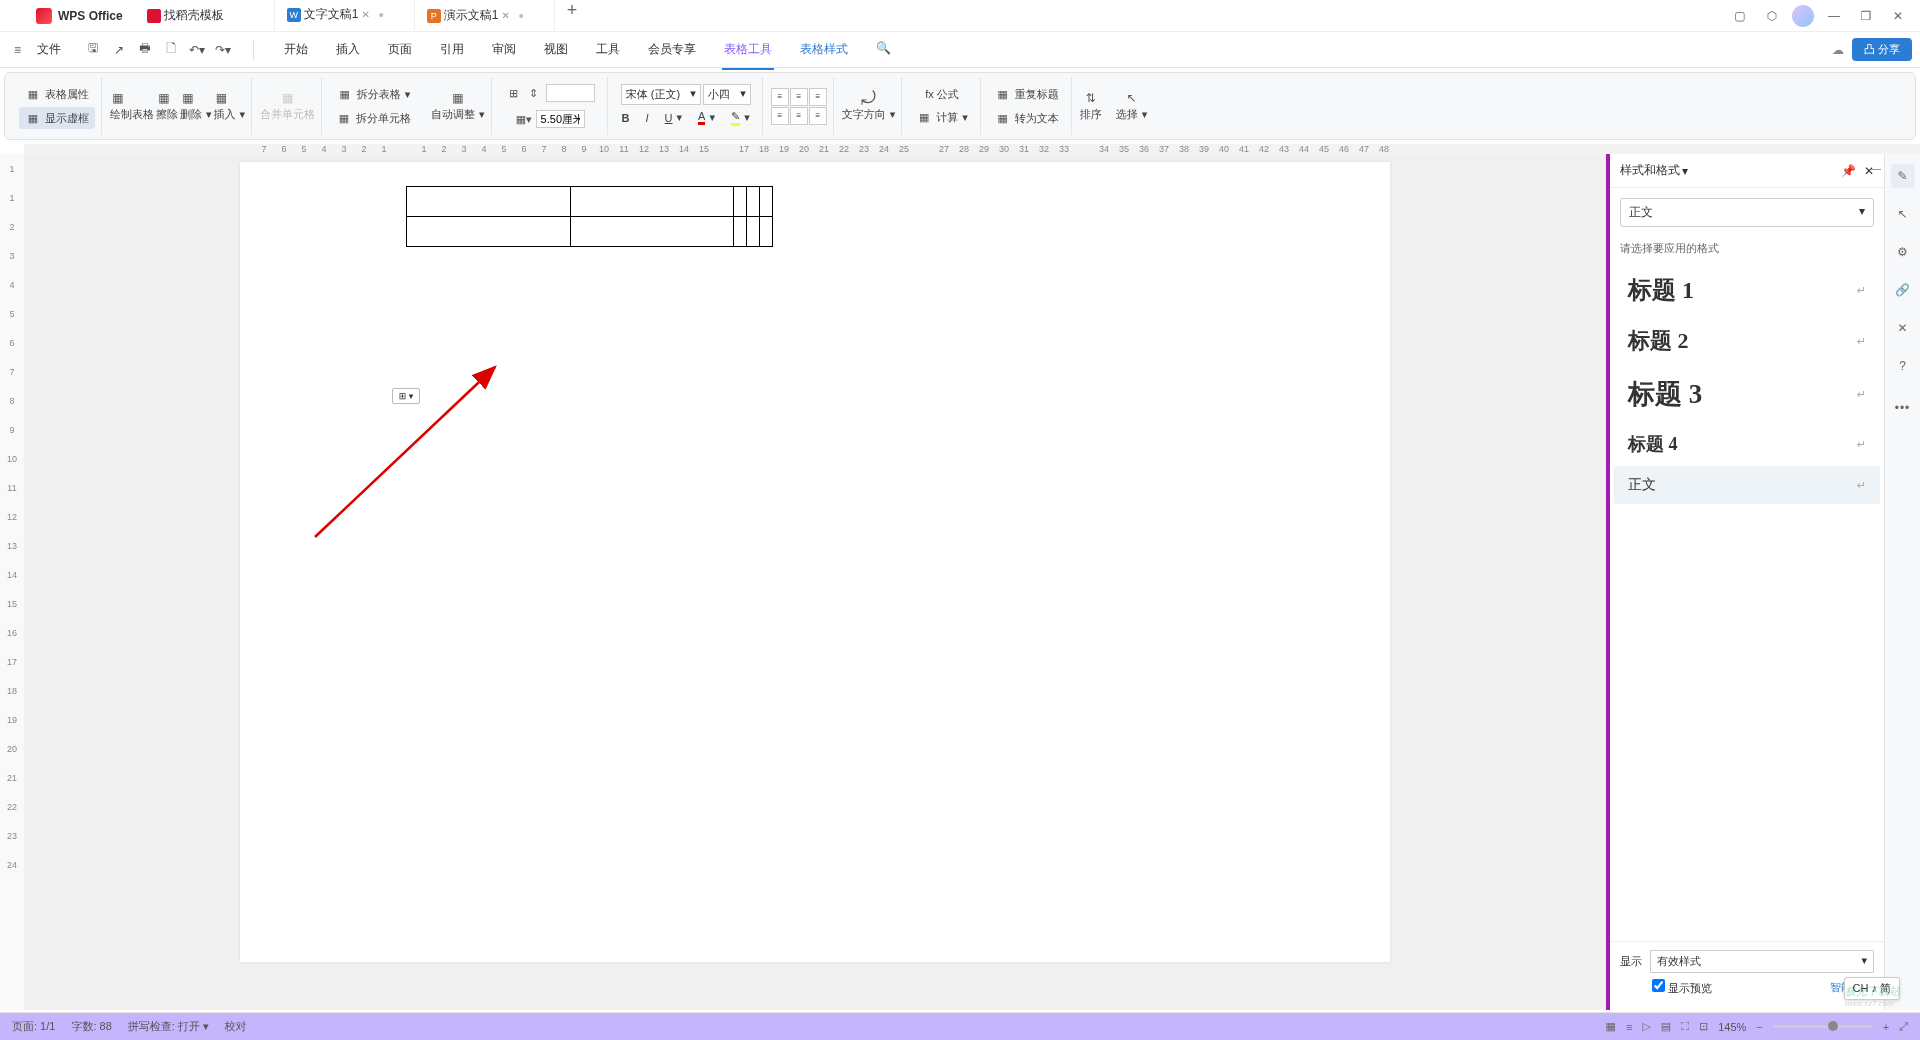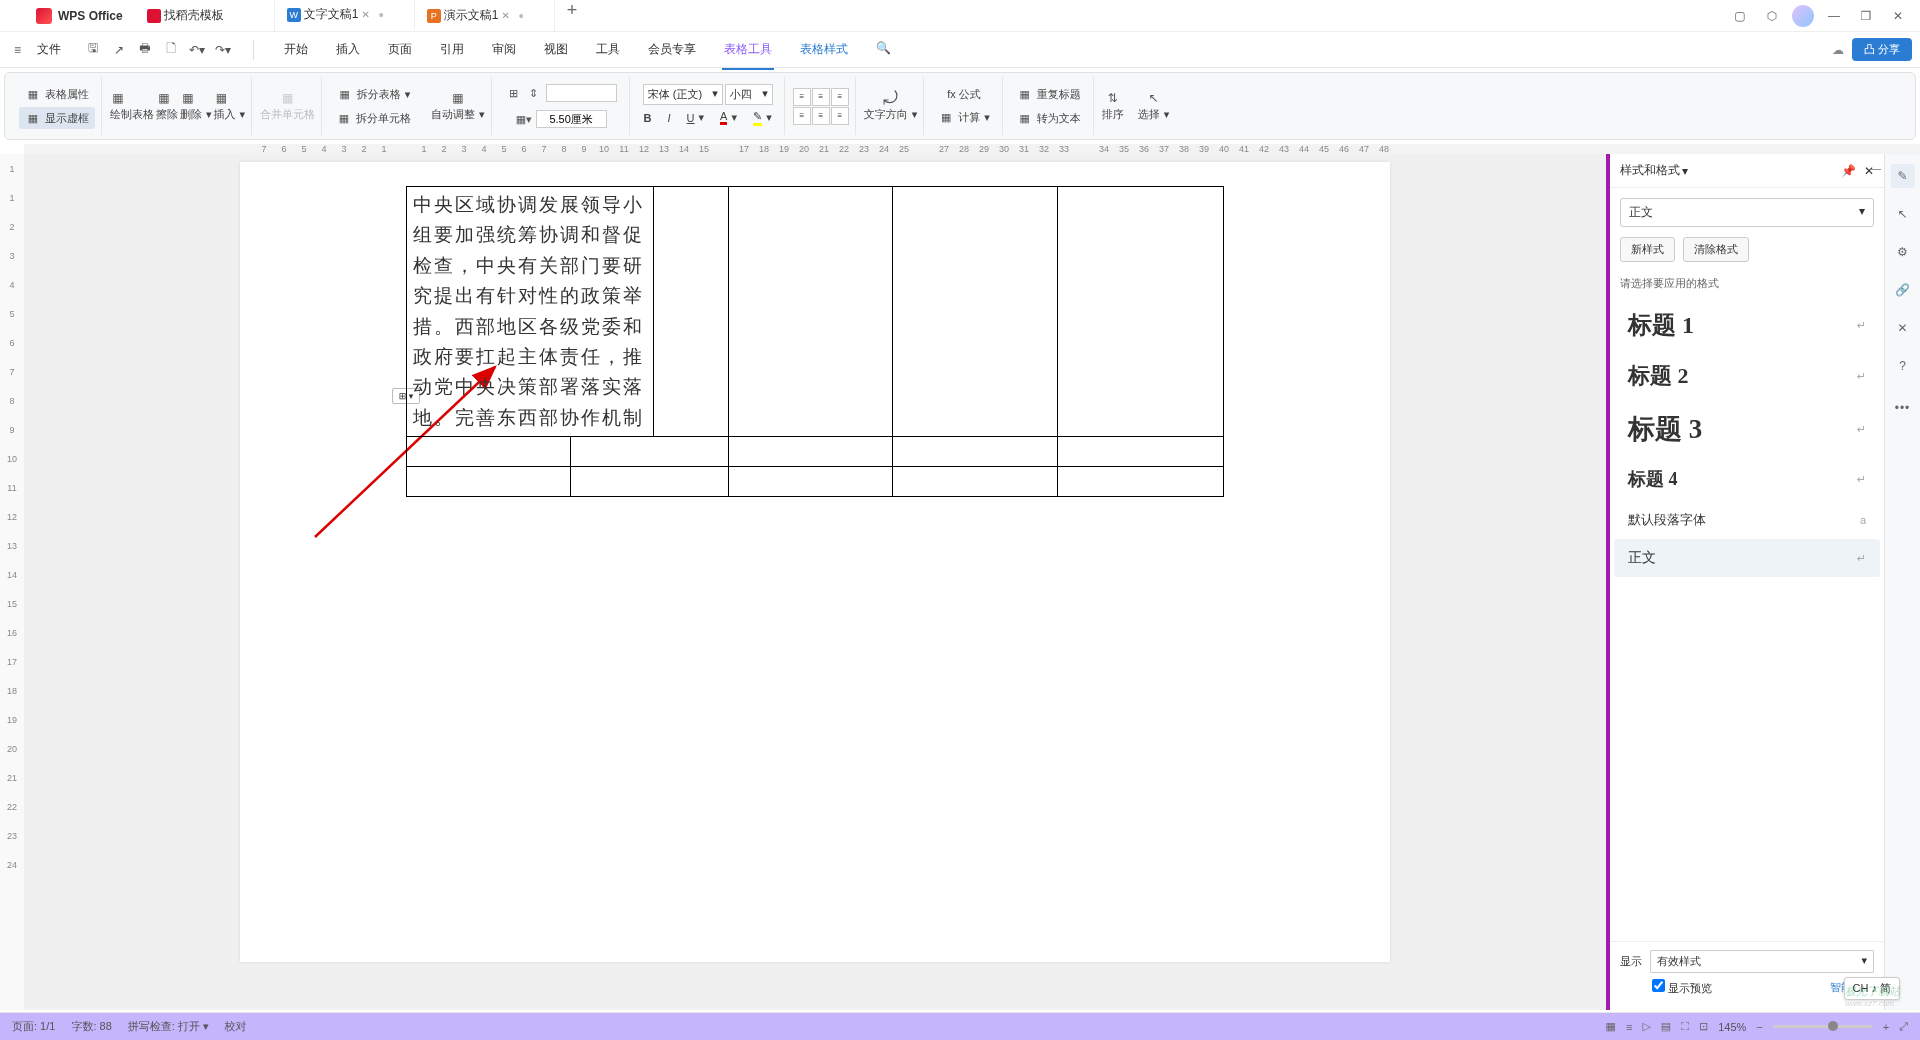--- a/index.html
+++ b/index.html
@@ -41,21 +41,21 @@
 
 .ribbon { height: 68px; background: #f7f8fa; display: flex; align-items: center; padding: 4px 8px; border: 1px solid #e0e0e0; border-radius: 6px; margin: 4px; gap: 2px; }
 .ribbon-group { display: flex; flex-direction: column; align-items: center; padding: 2px 6px; border-right: 1px solid #e5e5e5; height: 100%; justify-content: center; gap: 2px; }
 .ribbon-group.no-border { border-right: none; }
 .rb-btn { display: flex; align-items: center; gap: 4px; padding: 3px 6px; cursor: pointer; color: #444; border-radius: 3px; font-size: 11px; white-space: nowrap; }
 .rb-btn.selected { background: #dde6f0; }
 .rb-btn.disabled { color: #bbb; }
 .rb-icon { width: 16px; height: 16px; display: inline-flex; align-items: center; justify-content: center; color: #555; }
 .rb-stack { display: flex; flex-direction: column; gap: 1px; }
 .input-box { border: 1px solid #ccc; background: #fff; padding: 2px 4px; font-size: 11px; }
-.width-input { width: 71px; text-align: center; }
+.width-input { width: 49px; text-align: left; }
 .font-select { width: 80px; }
 .align-grid { display: grid; grid-template-columns: repeat(3, 18px); grid-template-rows: repeat(2, 18px); gap: 1px; }
 .align-cell { border: 1px solid #ccc; background: #fff; cursor: pointer; display: flex; align-items: center; justify-content: center; font-size: 8px; }
 
 
 .ruler-h { height: 18px; background: #f3f3f3; margin-left: 24px; position: relative; overflow: hidden; font-size: 9px; color: #888; }
 .ruler-marks { position: absolute; left: 230px; top: 0; display: flex; }
 .ruler-mark { width: 20px; text-align: center; }
 .ruler-v { width: 24px; background: #f9f9f9; position: absolute; left: 0; top: 154px; bottom: 30px; font-size: 9px; color: #888; display: flex; flex-direction: column; align-items: center; padding-top: 10px; gap: 19px; }
 
@@ -418,27 +418,20 @@
           <marker id="ah" markerWidth="10" markerHeight="8" refX="9" refY="4" orient="auto">
             <polygon points="0 0, 10 4, 0 8" fill="#d00"></polygon>
           </marker>
         </defs>
       <line x1="15" y1="195" x2="195" y2="25" stroke="#d00" stroke-width="2.5" marker-end="url(#ah)"></line>
     </svg>
     <div class="table-handle">⊞ ▾</div>
     <div class="page-margin">
       <table class="doc-table">
         <tbody>
-            <tr>
-          <td class="cell-1" colspan="2">中央区域协调发展领导小组要加强统筹协调和督促检查，中央有关部门要研究提出有针对性的政策举措。西部地区各级党委和政府要扛起主体责任，推动党中央决策部署落实落地。完善东西部协作机制</td>
-          <td class="cell-o2"></td>
-          <td class="cell-o3"></td>
-          <td class="cell-o4"></td>
-          <td class="cell-o5"></td>
-        </tr>
         <tr class="row3">
           <td class="row2-c1"></td>
           <td class="row2-c2" colspan="2"></td>
           <td></td>
           <td></td>
           <td></td>
         </tr>
         <tr class="row3">
           <td></td>
           <td colspan="2"></td>
@@ -460,45 +453,37 @@
   <div class="sp-header">
     <span class="sp-title">样式和格式</span>
       <span style="margin-left:2px;">▾</span>
     <span class="sp-close" style="margin-left:auto;margin-right:8px;">📌</span>
     <span>✕</span>
   </div>
   <div class="sp-select">
     <span>正文</span>
     <span>▾</span>
   </div>
-  <div class="sp-buttons">
-    <span class="sp-btn">新样式</span>
-    <span class="sp-btn">清除格式</span>
-  </div>
   <div class="sp-label">请选择要应用的格式</div>
   <div class="sp-list">
     <div class="sp-item">
         <span class="sp-item-name h1">标题 1</span>
         <span class="sp-item-enter">↵</span>
       </div>
     <div class="sp-item">
         <span class="sp-item-name h2">标题 2</span>
         <span class="sp-item-enter">↵</span>
       </div>
     <div class="sp-item">
         <span class="sp-item-name h3">标题 3</span>
         <span class="sp-item-enter">↵</span>
       </div>
     <div class="sp-item">
         <span class="sp-item-name h4">标题 4</span>
         <span class="sp-item-enter">↵</span>
-      </div>
-    <div class="sp-item">
-        <span class="sp-item-name" style="font-size:13px;">默认段落字体</span>
-        <span class="sp-item-enter">a</span>
       </div>
     <div class="sp-item selected">
         <span class="sp-item-name" style="font-size:14px;">正文</span>
         <span class="sp-item-enter">↵</span>
       </div>
   </div>
   <div class="sp-footer">
     <div class="sp-footer-row">
       <span>显示</span>
       <div class="sp-footer-select">

